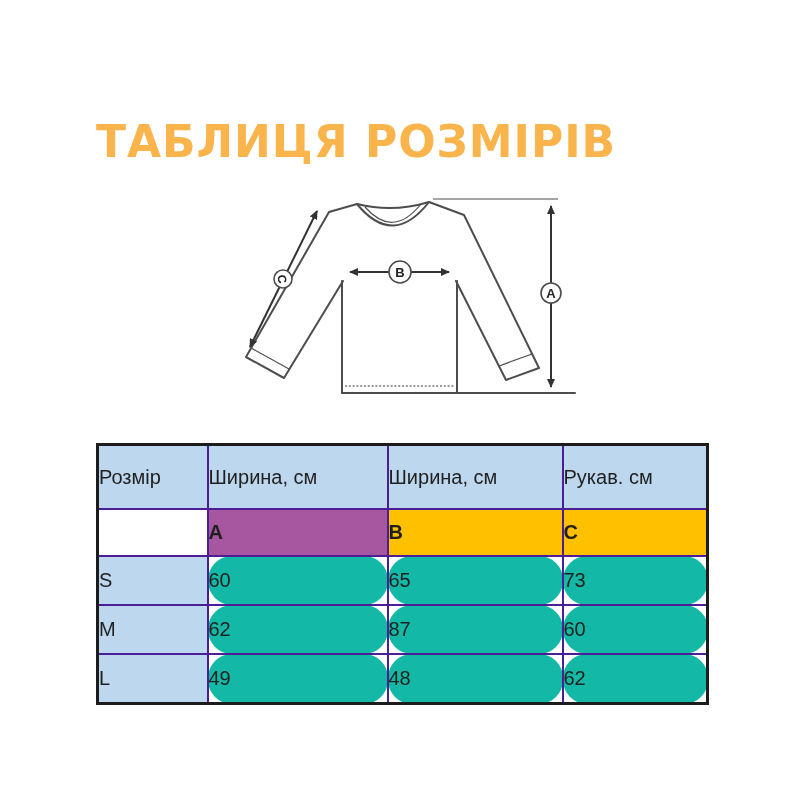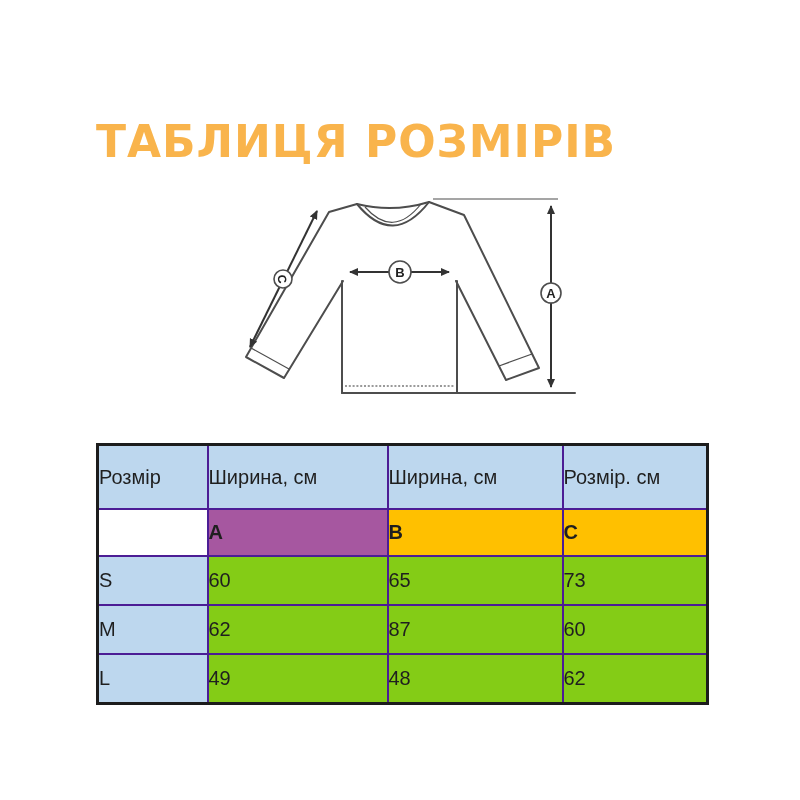--- a/index.html
+++ b/index.html
@@ -66,21 +66,21 @@
     padding: 0;
   }
   .size-table .header-row td { height: 62px; background: #BDD7EE; }
   .size-table .measure-row td { height: 45px; font-weight: bold; }
   .size-table .data-row td { height: 47px; }
   .cell-blank   { background: #ffffff; }
   .cell-a       { background: #A657A0; }
   .cell-b       { background: #FFC000; }
   .cell-c       { background: #FFC000; }
   .cell-size    { background: #BDD7EE; }
-  .cell-value   { background: #84cc16; }
+  .cell-value   { background: #14b8a6; border-radius: 24px; }
 </style>
 </head>
 <body>
 
 <div class="page">
 
   <div class="title">ТАБЛИЦЯ РОЗМІРІВ</div>
 
   <svg class="diagram-svg" viewBox="220 183 370 230" xmlns="http://www.w3.org/2000/svg">
     <defs>
@@ -142,21 +142,21 @@
       <col style="width:110px">
         <col style="width:180px">
         <col style="width:175px">
         <col style="width:145px">
     </colgroup>
     <tbody>
       <tr class="header-row">
         <td>Розмір</td>
         <td>Ширина, см</td>
         <td>Ширина, см</td>
-        <td>Розмір. см</td>
+        <td>Рукав. см</td>
       </tr>
       <tr class="measure-row">
         <td class="cell-blank"></td>
         <td class="cell-a">A</td>
         <td class="cell-b">B</td>
         <td class="cell-c">C</td>
       </tr>
       <tr class="data-row">
         <td class="cell-size">S</td>
         <td class="cell-value">60</td>

